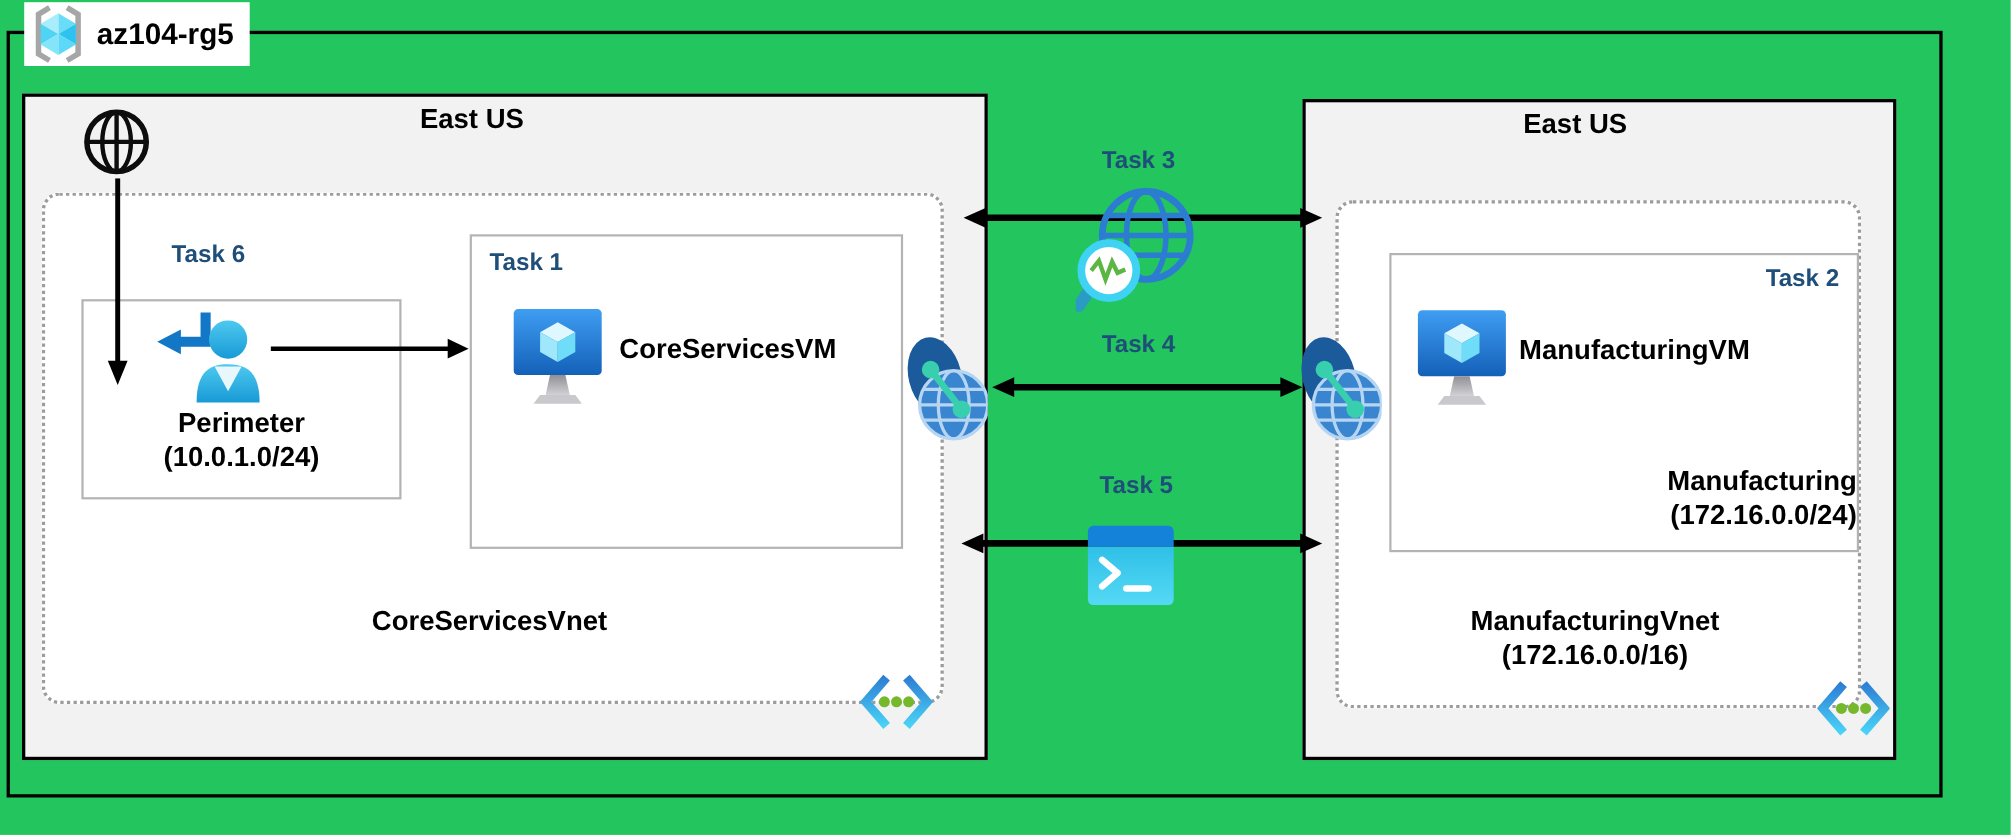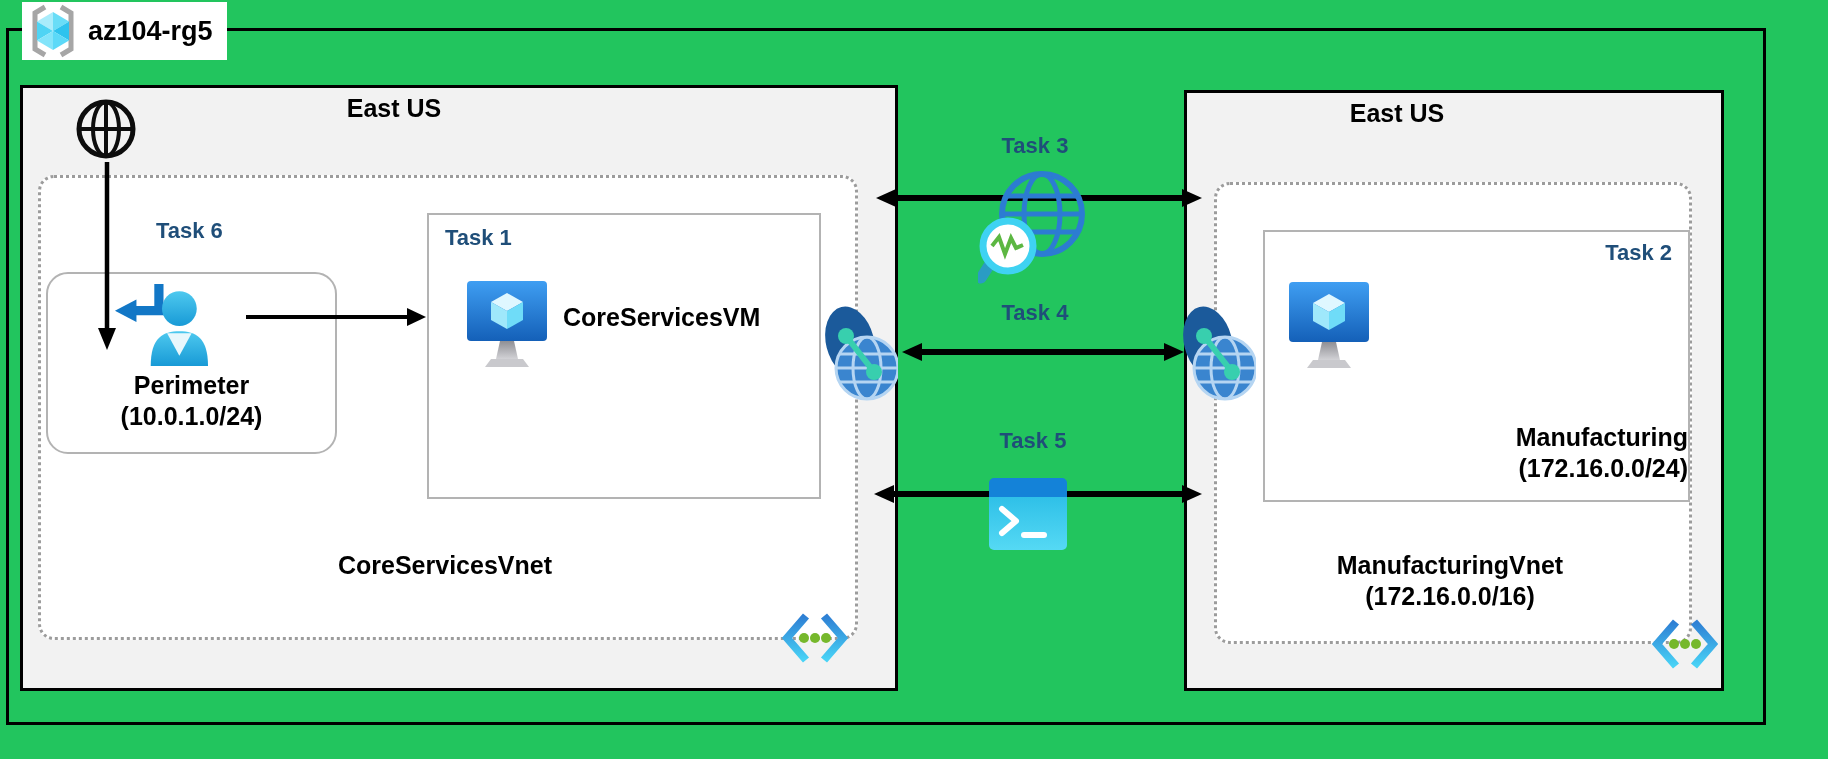--- a/index.html
+++ b/index.html
@@ -5,21 +5,21 @@
   html,body{margin:0;padding:0;background:#fff;}
   body{font-family:"Liberation Sans", sans-serif;}
   .canvas{position:relative;width:1828px;height:759px;background:#22c55e;overflow:hidden;}
   .abs{position:absolute;}
   .outer-box{left:6px;top:28px;width:1754px;height:691px;border:3px solid #000;}
   .rg-title{left:22px;top:2px;height:58px;display:flex;align-items:center;gap:8px;background:#fff;padding:0 14px 0 4px;z-index:6;}
   .rg-label{font-size:27px;font-weight:700;color:#000;}
   .region{background:#f2f2f2;border:3px solid #000;z-index:1;}
   .region-left{left:20px;top:85px;width:872px;height:600px;}
   .region-right{left:1184px;top:90px;width:534px;height:595px;}
-  .region-title{font-size:25px;font-weight:700;color:#000;text-align:center;z-index:3;}
+  .region-title{font-size:25px;font-weight:700;color:#000;text-align:center;z-index:3;padding-left:35px;}
   .vnet-box{background:#fff;border:3px dotted #9c9c9c;border-radius:16px;z-index:2;}
   .vnet-left{left:38px;top:175px;width:814px;height:459px;}
   .vnet-right{left:1214px;top:182px;width:472px;height:456px;}
   .subnet-box{background:#fff;border:2px solid #b3b3b3;z-index:3;}
   .task-label{font-weight:700;font-size:22px;color:#1F4E79;z-index:5;}
   .name-label{font-weight:700;font-size:25px;color:#000;z-index:4;}
   .cidr-block{text-align:center;line-height:31px;font-weight:700;font-size:25px;color:#000;z-index:4;}
   svg{display:block;}
   .icon{z-index:5;}
   .arrow{z-index:4;}
@@ -54,21 +54,21 @@
 
   <svg class="abs icon" style="left:74px;top:97px;" width="64" height="64" viewBox="0 0 64 64">
     <circle cx="32" cy="32" r="27" stroke="#0d0d0d" stroke-width="5" fill="none"></circle>
     <ellipse cx="32" cy="32" rx="13" ry="27" stroke="#0d0d0d" stroke-width="4" fill="none"></ellipse>
     <line x1="5" y1="32" x2="59" y2="32" stroke="#0d0d0d" stroke-width="4"></line>
     <line x1="32" y1="5" x2="32" y2="59" stroke="#0d0d0d" stroke-width="4"></line>
   </svg>
 
   <div class="abs task-label" style="left:156px;top:218px;">Task 6</div>
 
-  <div class="abs subnet-box" style="left:46px;top:272px;width:287px;height:178px;border-radius:22px;">
+  <div class="abs subnet-box" style="left:74px;top:272px;width:287px;height:178px;">
     <svg class="abs icon" style="left:62px;top:6px;" width="106" height="90" viewBox="0 0 100 88">
       <defs>
         <linearGradient id="pg" x1="0" y1="0" x2="0" y2="1">
           <stop offset="0" stop-color="#4ec9ef"></stop>
             <stop offset="1" stop-color="#189ad6"></stop>
         </linearGradient>
       </defs>
       <path d="M46 4 L46 30 L22 30" stroke="#1277c6" stroke-width="9" fill="none"></path>
       <polygon points="24,19 24,41 3,30" fill="#1277c6"></polygon>
       <circle cx="66" cy="28" r="17" fill="url(#pg)"></circle>
@@ -132,20 +132,21 @@
   <div class="abs subnet-box" style="left:1263px;top:230px;width:387px;height:268px;padding-left:36px;">
     <div class="abs task-label" style="right:16px;top:8px;">Task 2</div>
     <svg class="abs icon" style="left:22px;top:48px;" width="84" height="100" viewBox="0 0 84 100">
       <rect x="2" y="2" width="80" height="60" rx="4" fill="url(#vmg)"></rect>
       <polygon points="42,14 58,23 42,32 26,23" fill="#dff7ff"></polygon>
       <polygon points="26,23 42,32 42,50 26,41" fill="#9fe8fb"></polygon>
       <polygon points="58,23 58,41 42,50 42,32" fill="#6fdcf8"></polygon>
       <polygon points="35,62 49,62 53,80 31,80" fill="url(#sg)"></polygon>
       <polygon points="26,80 58,80 64,88 20,88" fill="#c9c9cd"></polygon>
     </svg>
+    <div class="abs name-label" style="left:116px;top:72px;">ManufacturingVM</div>
     <div class="abs cidr-block" style="left:0;top:190px;width:100%;text-align:right;">
       <div>Manufacturing</div>
       <div>(172.16.0.0/24)</div>
     </div>
   </div>
 
   <div class="abs cidr-block" style="left:1214px;top:550px;width:472px;">
     <div>ManufacturingVnet</div>
     <div>(172.16.0.0/16)</div>
   </div>

